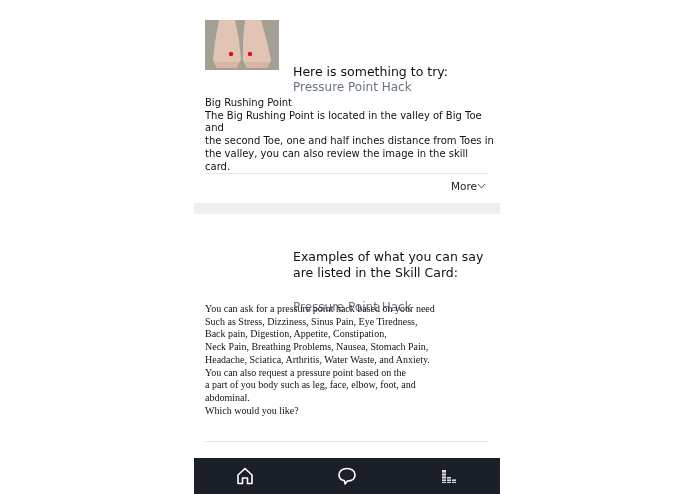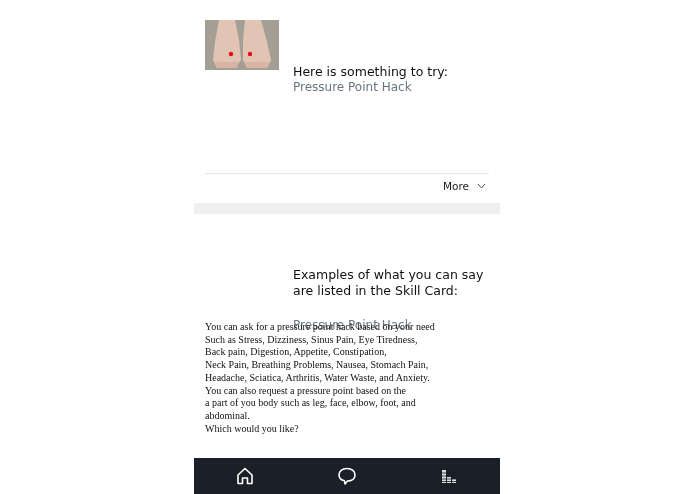--- a/index.html
+++ b/index.html
@@ -2,28 +2,28 @@
 <html><head>
 <meta charset="utf-8">
 <style>
   html, body { margin:0; padding:0; background:#ffffff; }
   body { width:695px; height:494px; position:relative; overflow:hidden;
          font-family:"DejaVu Sans", "Liberation Sans", sans-serif; color:#111; }
   .column { position:absolute; left:194px; top:0; width:306px; height:494px; background:#fff; }
   .card { position:absolute; left:0; width:306px; }
   .card1 { top:0; height:203px; }
   .sep { position:absolute; left:0; top:203px; width:306px; height:11px; background:#efefef; }
-  .card2 { top:220px; height:192px; }
+  .card2 { top:202px; height:192px; }
   .thumb { position:absolute; left:11px; top:20px; width:74px; height:50px; overflow:hidden; background:#9c9a8f; }
   .header-text { position:absolute; left:99px; }
   .title { font-size:12.5px; line-height:16px; color:#111; }
   .subtitle { font-size:12px; line-height:12px; color:#6a7480; margin-top:1px; }
   .body { position:absolute; left:11px; width:290px; font-size:10px; line-height:12.7px; color:#111; white-space:pre-line; }
   .divider { position:absolute; left:11px; width:284px; height:1px; background:#e6e6e6; }
-  .more { position:absolute; right:14px; top:180px; font-size:10.5px; color:#222; display:flex; align-items:center; gap:8px; cursor:pointer; }
+  .more { position:absolute; right:14px; top:180px; font-size:10.5px; color:#222; display:flex; align-items:center; cursor:pointer; }
   .more svg { width:9px; height:6px; }
   .nav { position:absolute; left:0; top:458px; width:306px; height:36px; background:#1b1f27; display:flex; justify-content:space-around; align-items:center; }
   .nav-btn { width:40px; height:36px; display:flex; align-items:center; justify-content:center; cursor:pointer; }
 </style>
 </head>
 <body>
 
 <div class="column">
 
   <div class="card card1">
@@ -35,20 +35,24 @@
         <path d="M10 42 L34 42 L32 48 L12 48 Z" fill="#d9b3a3"></path>
         <path d="M40 42 L64 42 L62 48 L42 48 Z" fill="#d9b3a3"></path>
         <circle cx="26" cy="34" r="2.2" fill="#e01010"></circle>
         <circle cx="45" cy="34" r="2.2" fill="#e01010"></circle>
       </svg>
     </div>
     <div class="header-text" style="top:32px;margin-top:32px;">
       <div class="title">Here is something to try:</div>
       <div class="subtitle">Pressure Point Hack</div>
     </div>
+    <div class="body" style="top:97px;">Big Rushing Point
+The Big Rushing Point is located in the valley of Big Toe and
+the second Toe, one and half inches distance from Toes in
+the valley, you can also review the image in the skill card.</div>
     <div class="divider" style="top:173px;"></div>
     <div class="more">
       <span>More</span>
       <svg viewBox="0 0 9 6">
         <polyline points="1,1 4.5,5 8,1" fill="none" stroke="#555" stroke-width="1"></polyline>
       </svg>
     </div>
   </div>
 
   <div class="sep"></div>

